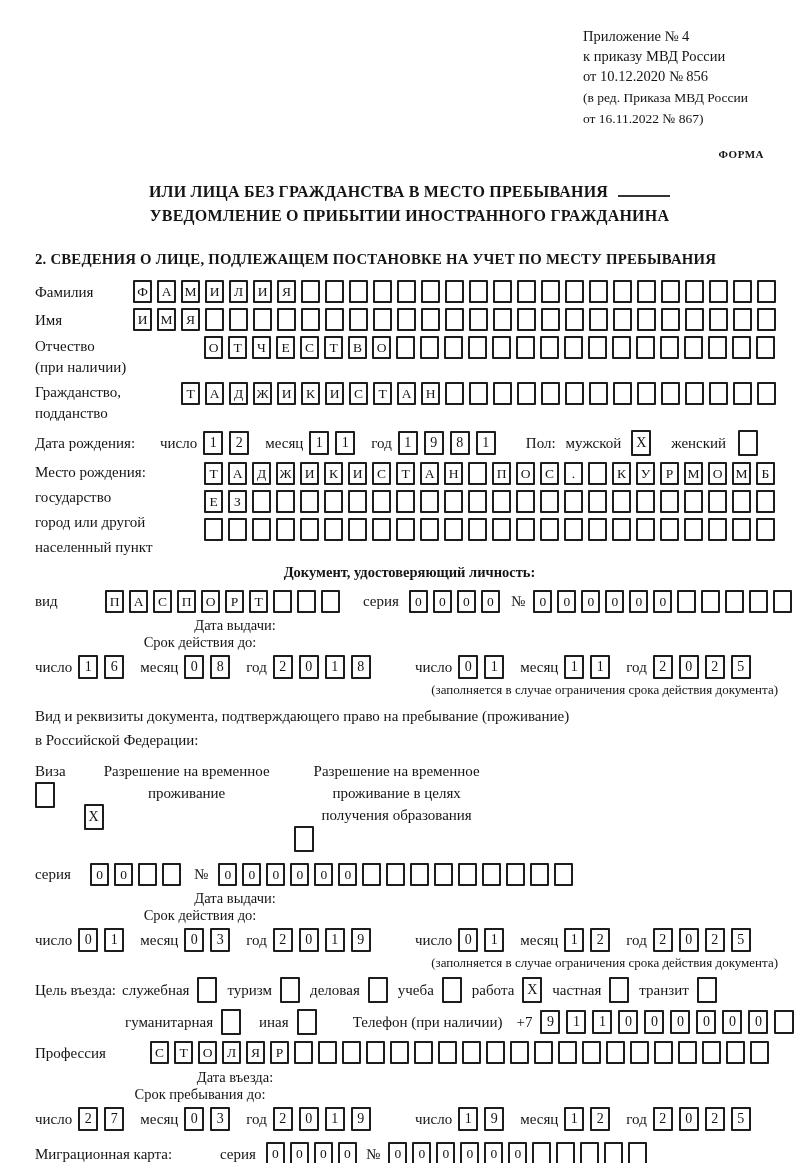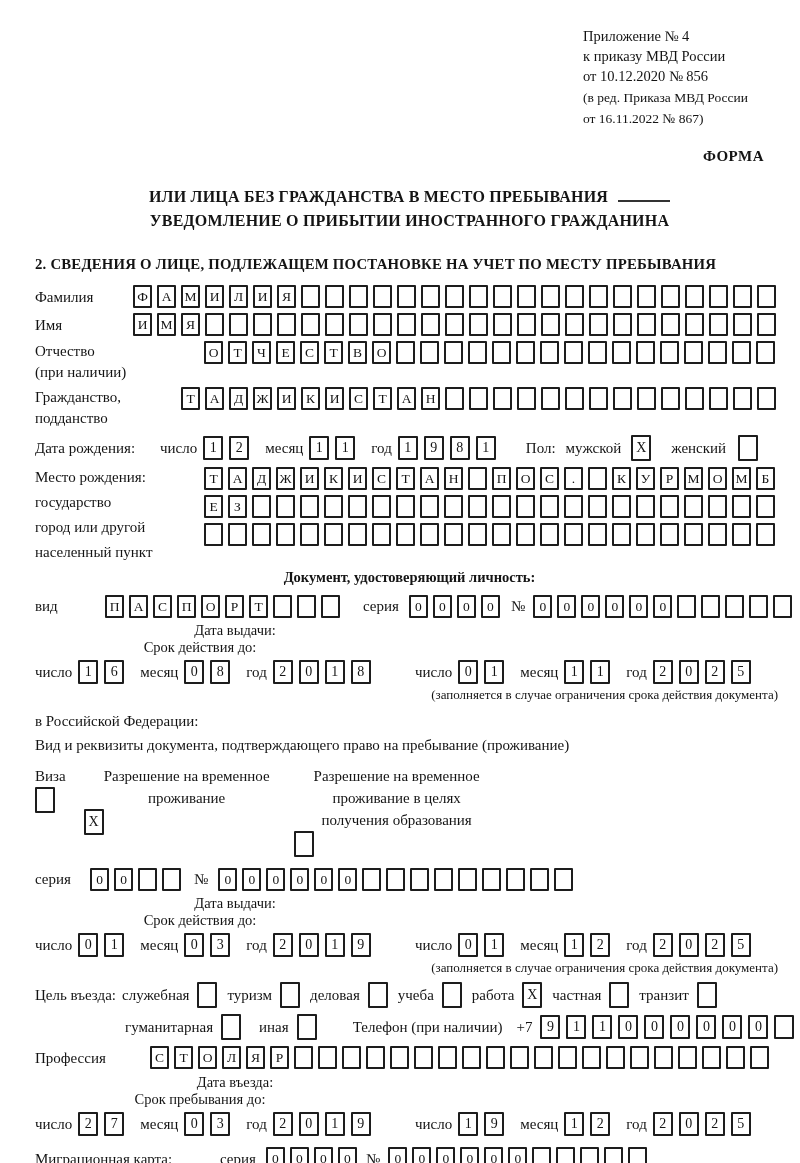--- a/index.html
+++ b/index.html
@@ -9,21 +9,21 @@
     background:#fff;
     font-family:"Liberation Serif","DejaVu Serif",serif;
     color:#141414;
     box-sizing:border-box;
     padding:26px 16px 0 35px;
     overflow:hidden;
   }
   
   .appendix{margin-left:548px;font-size:14.5px;line-height:1.38;}
   .appendix .amend{font-size:13.5px;margin-top:3px;line-height:1.32;}
-  .forma{font-size:15px;font-weight:bold;text-align:right;margin:20px 20px 0 0;letter-spacing:.5px;}
+  .forma{font-size:11px;font-weight:bold;text-align:right;margin:20px 20px 0 0;letter-spacing:.5px;}
   .title{margin-top:20px;text-align:center;font-weight:bold;font-size:16px;line-height:1.55;letter-spacing:.2px;}
   .blank-line{display:inline-block;width:52px;border-bottom:2px solid #333;margin-left:10px;vertical-align:baseline;}
   .sec1{margin-top:22px;font-weight:bold;font-size:14.8px;letter-spacing:.2px;}
 
   .frm{margin-top:12px;font-size:15px;}
   .row{display:flex;align-items:flex-start;margin-bottom:4px;}
   .lbl{display:inline-block;line-height:24px;flex:0 0 auto;}
   .lbl-lines div{line-height:21px;}
   .cells{white-space:nowrap;flex:0 0 auto;}
   .cell{
@@ -184,22 +184,22 @@
           <span class="dg-cells"><span class="cell date-cell">0</span><span class="cell date-cell">1</span></span>
           <span class="dg-label">месяц</span>
           <span class="dg-cells"><span class="cell date-cell">1</span><span class="cell date-cell">1</span></span>
           <span class="dg-label">год</span>
           <span class="dg-cells"><span class="cell date-cell">2</span><span class="cell date-cell">0</span><span class="cell date-cell">2</span><span class="cell date-cell">5</span></span>
         </span>
     </div>
     <div class="fill-note">(заполняется в случае ограничения срока действия документа)</div>
 
     <div class="intro">
+      <div>Вид и реквизиты документа, подтверждающего право на пребывание (проживание)</div>
       <div>в Российской Федерации:</div>
-      <div>Вид и реквизиты документа, подтверждающего право на пребывание (проживание)</div>
     </div>
 
     <div class="opts">
       <div class="opt">
         <span class="opt-label" style="margin-right:4px">Виза</span>
         <span class="cells"><span class="cell checkbox-cell"></span></span>
       </div>
       <div class="opt">
         <span class="opt-label center">
           <div>Разрешение на временное</div>

